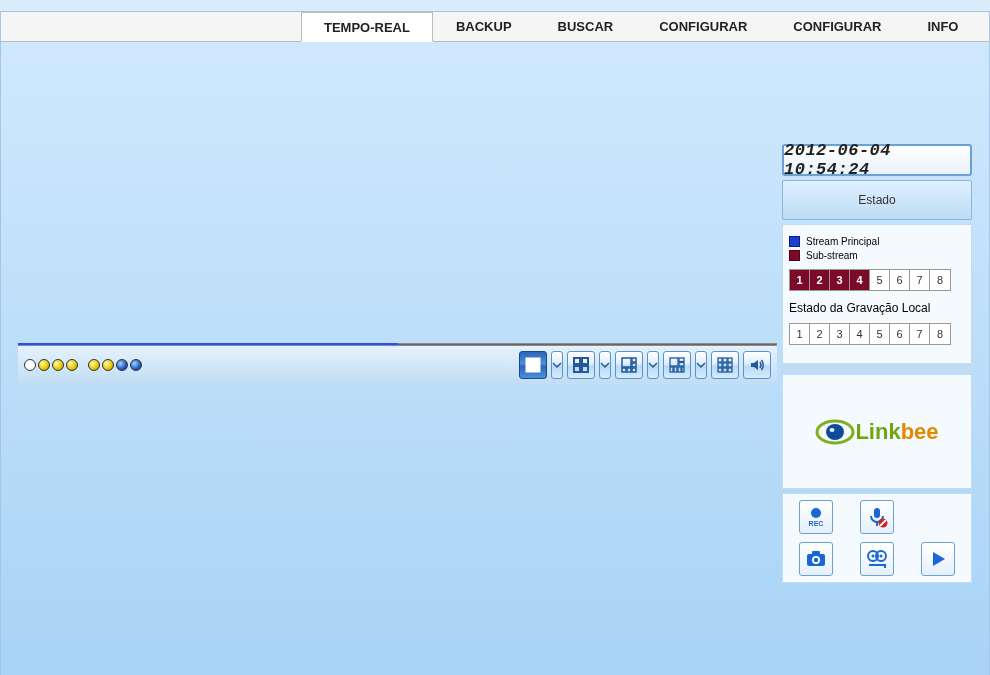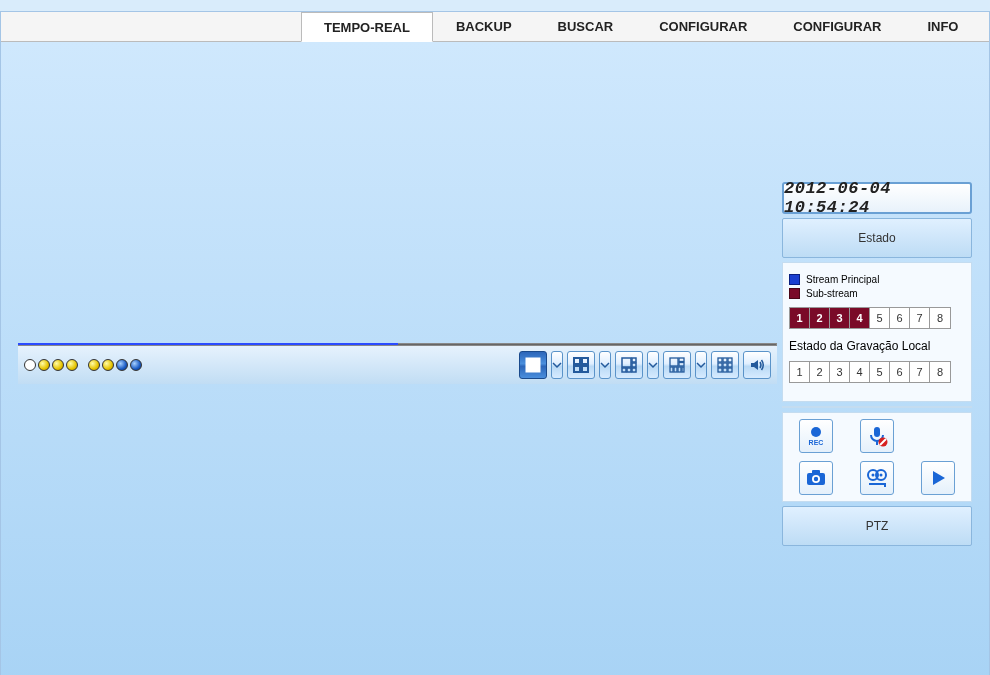--- a/index.html
+++ b/index.html
@@ -311,20 +311,30 @@
           <div class="chan">4</div>
           <div class="chan">5</div>
           <div class="chan">6</div>
           <div class="chan">7</div>
           <div class="chan">8</div>
         </div>
       </div>
 
       <div class="spacer"></div>
 
+      <div class="logo-area">
+        <span class="logo-eye">
+          <svg width="40" height="26" viewBox="0 0 40 26">
+              <ellipse cx="20" cy="13" rx="18" ry="11" fill="none" stroke="#7fb020" stroke-width="3"></ellipse>
+              <ellipse cx="20" cy="13" rx="9" ry="8" fill="#104a9a"></ellipse>
+              <ellipse cx="17" cy="11" rx="2.5" ry="2" fill="#e8f2ff"></ellipse>
+            </svg>
+        </span>
+        <span class="logo-text"><span class="green">Link</span><span class="orange">bee</span></span>
+      </div>
 
       <div class="ctrl-panel">
         <div class="icon-btn">
           <svg width="24" height="22" viewBox="0 0 24 22">
               <circle cx="12" cy="7" r="5" fill="#1a66d6"></circle>
               <text x="12" y="20" text-anchor="middle" font-size="7" font-weight="bold" fill="#1a66d6">REC</text>
             </svg>
         </div>
         <div class="icon-btn">
           <svg width="22" height="22" viewBox="0 0 22 22">
@@ -353,16 +363,15 @@
               <path d="M3 17 L19 17 L19 20" fill="none" stroke="#1a66d6" stroke-width="2"></path>
             </svg>
         </div>
         <div class="icon-btn">
           <svg width="22" height="22" viewBox="0 0 22 22">
               <path d="M6 4 L18 11 L6 18 Z" fill="#1a66d6"></path>
             </svg>
         </div>
       </div>
 
-      <div class="section-header">PTZ</div>
     </div>
   </div>
 </div>
 
 </body></html>

